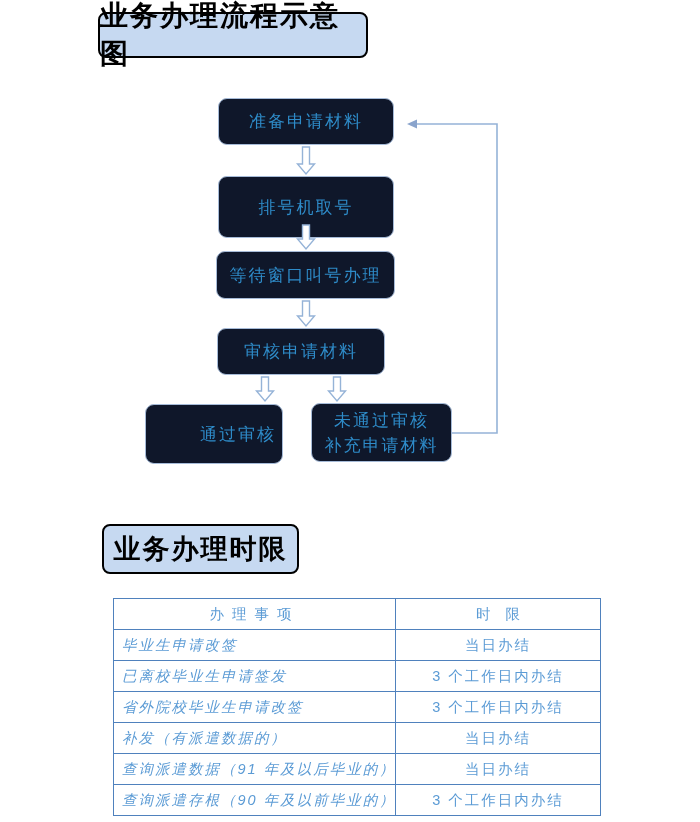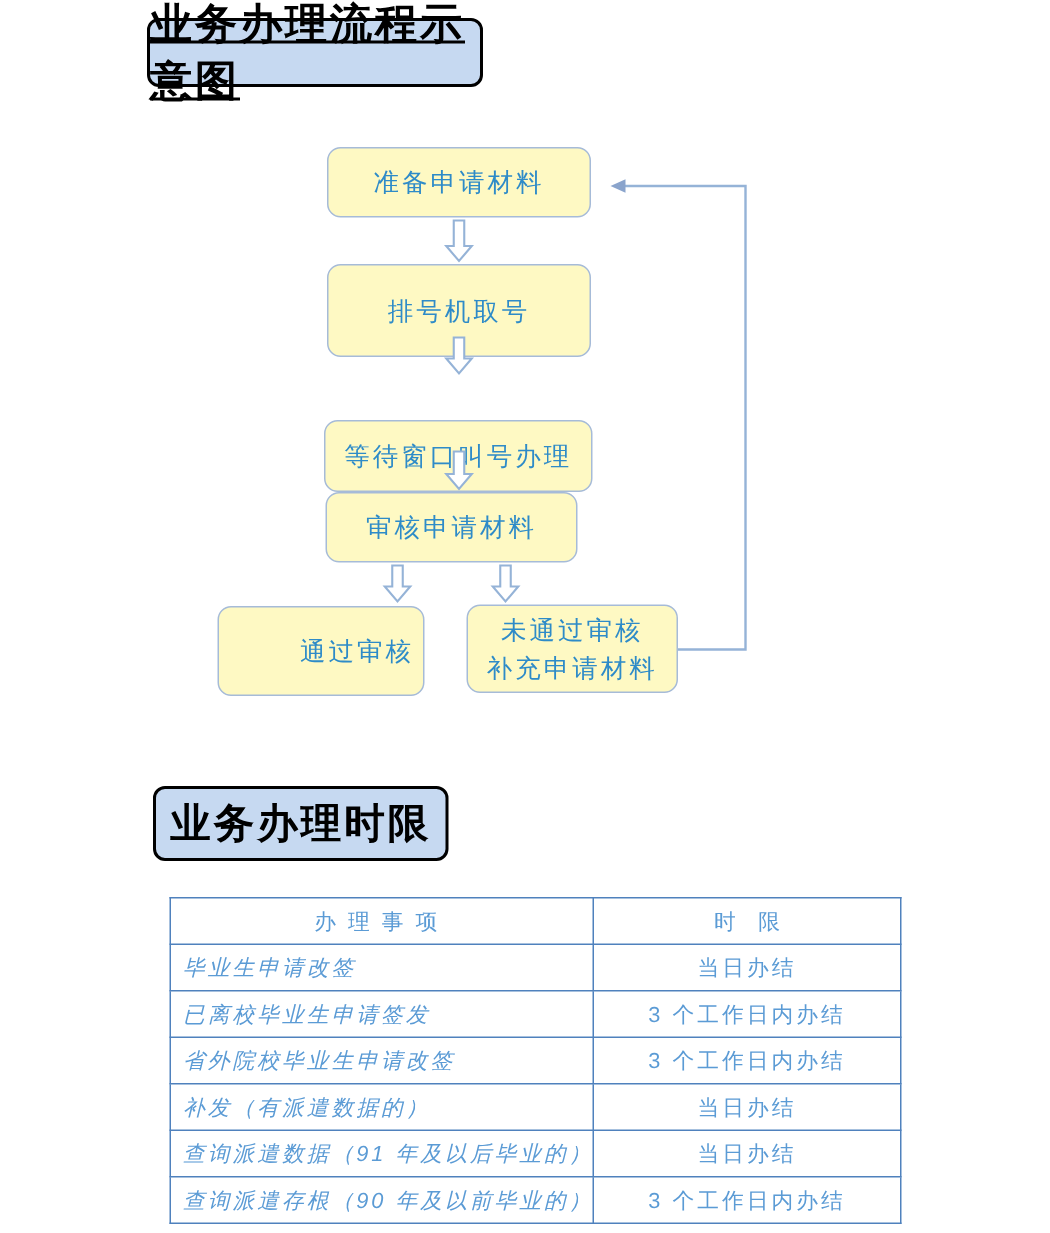--- a/index.html
+++ b/index.html
@@ -18,41 +18,41 @@
     border: 2px solid #000000;
     border-radius: 8px;
     display: flex;
     align-items: center;
     justify-content: center;
     color: #000000;
     font-family: "Liberation Serif", serif;
     font-weight: bold;
     letter-spacing: 2px;
   }
-  .title-flow { left: 98px; top: 12px; width: 224px; height: 46px; font-size: 28px; text-decoration: underline; }
+  .title-flow { left: 98px; top: 12px; width: 270px; height: 46px; font-size: 28px; }
   .title-table { left: 102px; top: 524px; width: 197px; height: 50px; font-size: 27px; }
 
   .flow-node {
     position: absolute;
-    background: #fef9c3;
+    background: #0f172a;
     border: 1.5px solid #a6bbd8;
     border-radius: 9px;
     display: flex;
     flex-direction: column;
     align-items: center;
     justify-content: center;
     color: #2e8bc8;
     font-size: 17px;
     letter-spacing: 2px;
     line-height: 25px;
     text-align: center;
   }
   .node-1 { left: 218px; top: 98px;  width: 176px; height: 47px; }
   .node-2 { left: 218px; top: 176px; width: 176px; height: 62px; }
-  .node-3 { left: 216px; top: 251px; width: 179px; height: 48px; margin-top: 29px; }
+  .node-3 { left: 216px; top: 251px; width: 179px; height: 48px; }
   .node-4 { left: 217px; top: 328px; width: 168px; height: 47px; font-family: Liberation Serif, serif; }
   .node-5 { left: 145px; top: 404px; width: 138px; height: 60px; padding-left: 48px; }
   .node-6 { left: 311px; top: 403px; width: 141px; height: 59px; }
 
   .connector-layer {
     position: absolute;
     left: 0; top: 0;
     width: 700px; height: 822px;
     pointer-events: none;
   }

